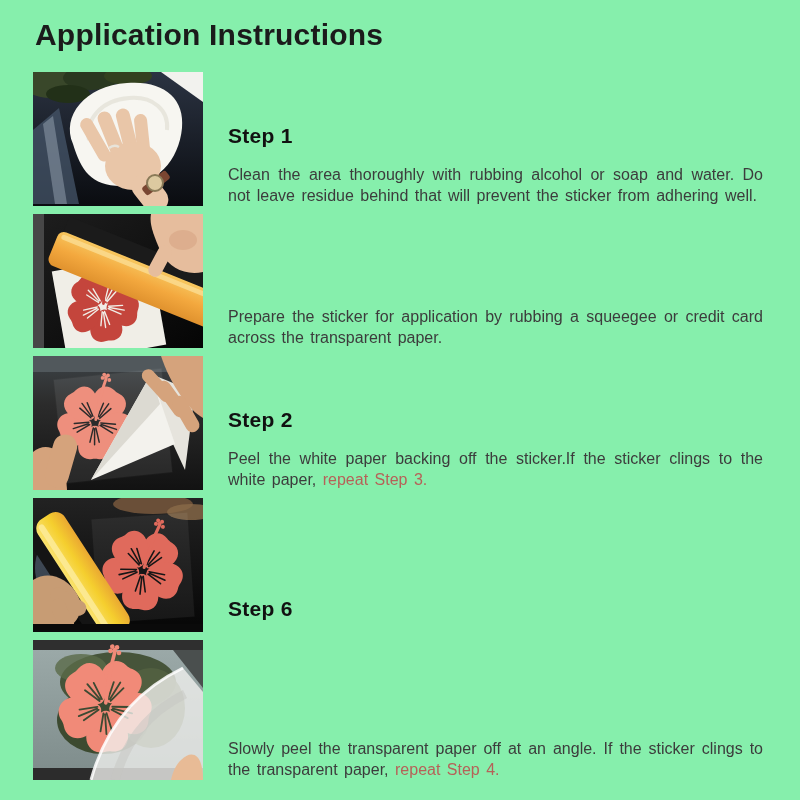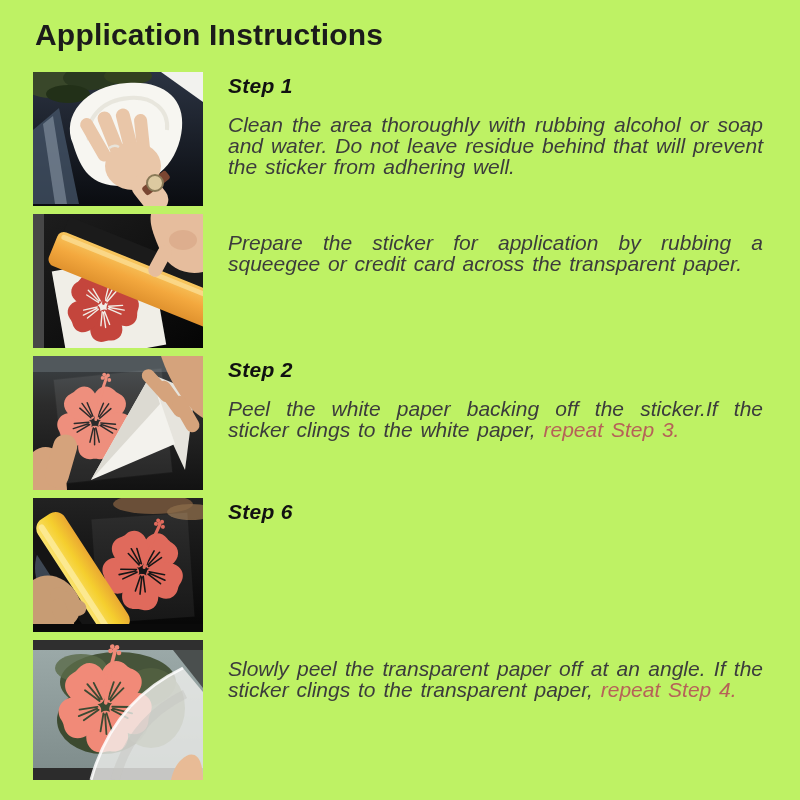--- a/index.html
+++ b/index.html
@@ -1,27 +1,27 @@
 <!DOCTYPE html>
 <html><head>
 <meta charset="utf-8">
 <style>
   * { margin:0; padding:0; box-sizing:border-box; }
   html,body { width:800px; height:800px; background:#ffffff; overflow:hidden;
               font-family:"Liberation Sans", sans-serif; }
-  .page { width:800px; height:800px; padding:14px 37px 0 33px; background:#bef264; }
+  .page { width:800px; height:800px; padding:14px 37px 0 33px; background:#86efac; }
   .page-title { font-size:30px; font-weight:700; color:#1b1b1b; letter-spacing:0.2px;
                 margin:4px 0 20px 2px; }
-  .step-row { display:flex; align-items:flex-start; margin-bottom:8px;font-style:italic; }
+  .step-row { display:flex; align-items:flex-end; margin-bottom:8px; }
   .step-photo { width:170px; height:134px; flex:0 0 170px; display:block; }
   .step-photo.tall { height:140px; }
   .step-text { margin-left:25px; width:535px; padding-top:2px; }
   .step-heading { font-size:21px; font-weight:700; color:#111111; letter-spacing:0.3px;
                   margin-bottom:11px; }
-  .step-body { font-size:21px; line-height:21px; color:#3c3c3c; text-align:justify;
+  .step-body { font-size:16px; line-height:21px; color:#3c3c3c; text-align:justify;
                word-spacing:2px;margin-top:16px; }
   .step-body .hl { color:#b66158; }
   svg { display:block; }
 </style>
 </head>
 <body>
 
 <svg width="0" height="0" style="position:absolute" aria-hidden="true">
   <defs>
     <g id="hibiscus-g">

